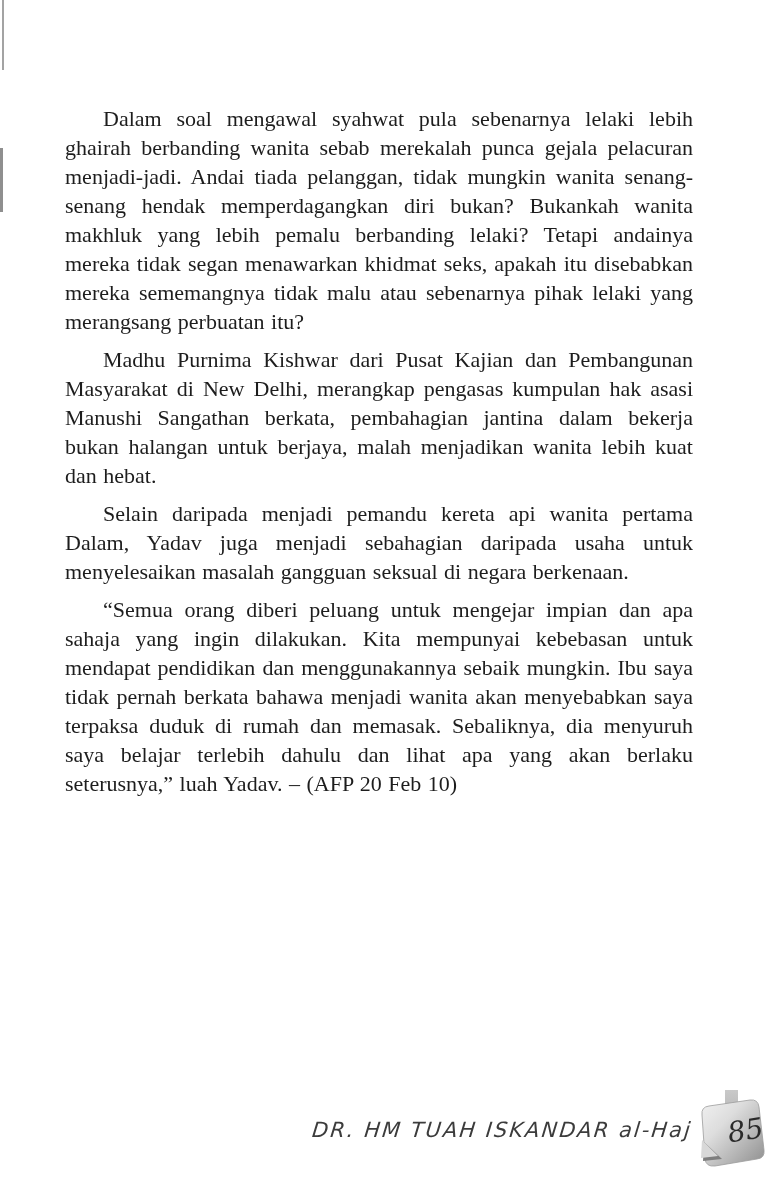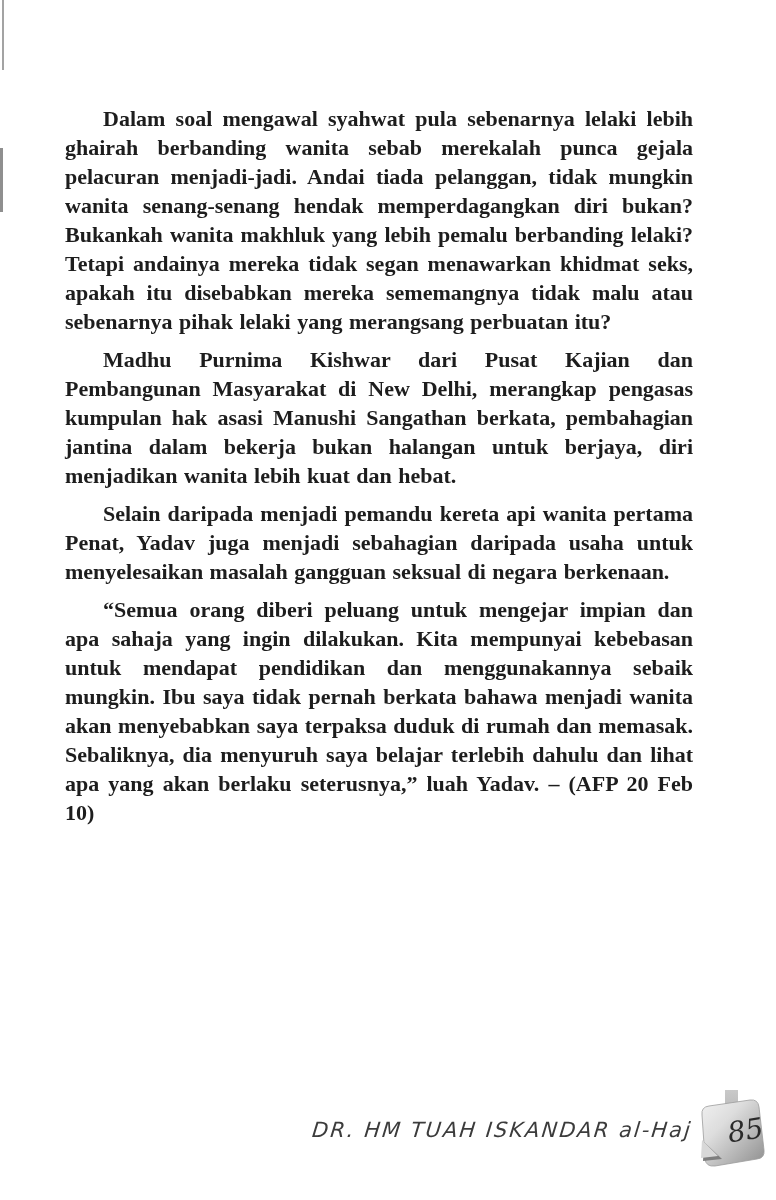--- a/index.html
+++ b/index.html
@@ -31,21 +31,20 @@
   .body-text {
     position: absolute;
     left: 65px;
     top: 0;
     width: 628px;
     padding-top: 104px;
     color: #1d1d1d;
     font-size: 22px;
     line-height: 29px;
     text-align: justify;
-    font-weight: bold;
   }
   .body-text p {
     margin: 0 0 9px 0;
     text-indent: 38px;
     word-spacing: 1px;
   }
   .footer-author {
     position: absolute;
     top: 1118px;
     left: 0;
@@ -72,22 +71,22 @@
 </head>
 <body>
 
 <div class="page">
 
   <div class="edge-line-1"></div>
   <div class="edge-line-2"></div>
 
   <div class="body-text">
     <p>Dalam soal mengawal syahwat pula sebenarnya lelaki lebih ghairah berbanding wanita sebab merekalah punca gejala pelacuran menjadi-jadi. Andai tiada pelanggan, tidak mungkin wanita senang-senang hendak memperdagangkan diri bukan? Bukankah wanita makhluk yang lebih pemalu berbanding lelaki? Tetapi andainya mereka tidak segan menawarkan khidmat seks, apakah itu disebabkan mereka sememangnya tidak malu atau sebenarnya pihak lelaki yang merangsang perbuatan itu?</p>
-    <p>Madhu Purnima Kishwar dari Pusat Kajian dan Pembangunan Masyarakat di New Delhi, merangkap pengasas kumpulan hak asasi Manushi Sangathan berkata, pembahagian jantina dalam bekerja bukan halangan untuk berjaya, diri menjadikan wanita lebih kuat dan hebat.</p>
-    <p>Selain daripada menjadi pemandu kereta api wanita pertama Penat, Yadav juga menjadi sebahagian daripada usaha untuk menyelesaikan masalah gangguan seksual di negara berkenaan.</p>
+    <p>Madhu Purnima Kishwar dari Pusat Kajian dan Pembangunan Masyarakat di New Delhi, merangkap pengasas kumpulan hak asasi Manushi Sangathan berkata, pembahagian jantina dalam bekerja bukan halangan untuk berjaya, malah menjadikan wanita lebih kuat dan hebat.</p>
+    <p>Selain daripada menjadi pemandu kereta api wanita pertama Dalam, Yadav juga menjadi sebahagian daripada usaha untuk menyelesaikan masalah gangguan seksual di negara berkenaan.</p>
     <p>“Semua orang diberi peluang untuk mengejar impian dan apa sahaja yang ingin dilakukan. Kita mempunyai kebebasan untuk mendapat pendidikan dan menggunakannya sebaik mungkin. Ibu saya tidak pernah berkata bahawa menjadi wanita akan menyebabkan saya terpaksa duduk di rumah dan memasak. Sebaliknya, dia menyuruh saya belajar terlebih dahulu dan lihat apa yang akan berlaku seterusnya,” luah Yadav. – (AFP 20 Feb 10)</p>
   </div>
 
   <div class="footer-author">DR. HM TUAH ISKANDAR al-Haj</div>
 
   <div class="page-number-badge">
     <svg width="78" height="86" viewBox="0 0 78 86" xmlns="http://www.w3.org/2000/svg">
       <defs>
         <linearGradient id="noteGrad" x1="0" y1="0" x2="1" y2="1">
           <stop offset="0%" stop-color="#f1f1f1"></stop>

